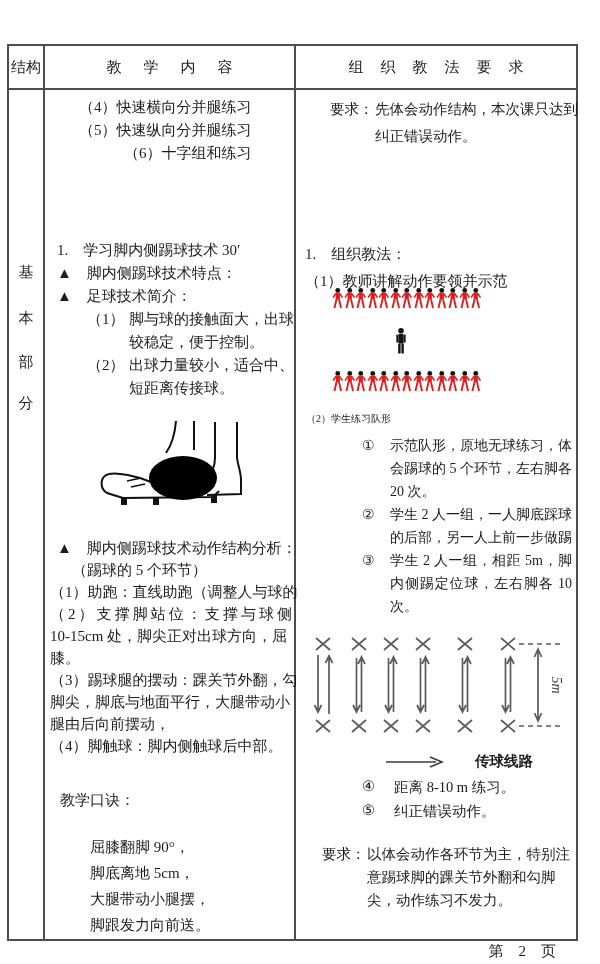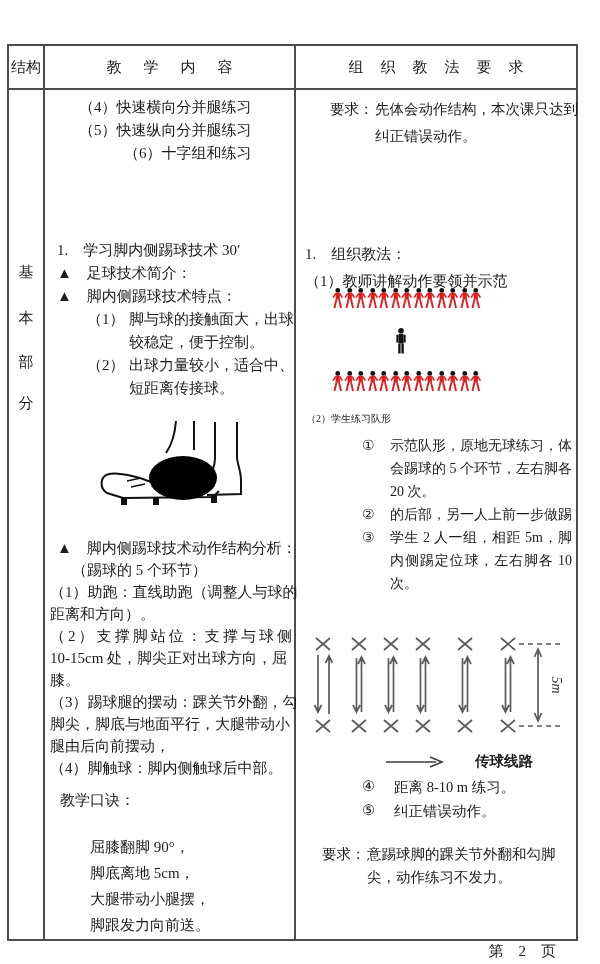--- a/index.html
+++ b/index.html
@@ -98,22 +98,22 @@
       <div class="c2">
 
         <div class="abs warmup">
           <div class="ln">（4）快速横向分并腿练习</div>
           <div class="ln">（5）快速纵向分并腿练习</div>
           <div class="ln">（6）十字组和练习</div>
         </div>
 
         <div class="abs lesson">
           <div class="ln">1.　学习脚内侧踢球技术 30′</div>
+          <div class="ln">▲　脚内侧踢球技术特点：</div>
           <div class="ln">▲　足球技术简介：</div>
-          <div class="ln">▲　脚内侧踢球技术特点：</div>
           <div class="feat">
             <span class="sp"></span>
             <span class="fl">（1）</span>
             <span class="ftx">
               <div class="ln">脚与球的接触面大，出球</div>
               <div class="ln">较稳定，便于控制。</div>
             </span>
           </div>
           <div class="feat">
             <span class="sp"></span>
@@ -141,21 +141,20 @@
             <rect x="114" y="75" width="6" height="8" fill="#111"></rect>
 
             <ellipse cx="86" cy="58" rx="34" ry="22" fill="#000"></ellipse>
           </svg>
         </div>
 
         <div class="abs analysis">
           <div class="ln ind1">▲　脚内侧踢球技术动作结构分析：</div>
           <div class="ln ind2">（踢球的 5 个环节）</div>
           <div class="ln">（1）助跑：直线助跑（调整人与球的</div>
-          <div class="ln">距离和方向）。</div>
           <div class="stretch">（2）支撑脚站位：支撑与球侧</div>
           <div class="ln">10-15cm 处，脚尖正对出球方向，屈</div>
           <div class="ln">膝。</div>
           <div class="ln">（3）踢球腿的摆动：踝关节外翻，勾</div>
           <div class="ln">脚尖，脚底与地面平行，大腿带动小</div>
           <div class="ln">腿由后向前摆动，</div>
           <div class="ln">（4）脚触球：脚内侧触球后中部。</div>
         </div>
 
         <div class="abs koujue-t ln">教学口诀：</div>
@@ -282,20 +281,21 @@
             <span class="il">①</span>
             <span class="itx">
               <div class="ln">示范队形，原地无球练习，体</div>
               <div class="ln">会踢球的 5 个环节，左右脚各</div>
               <div class="ln">20 次。</div>
             </span>
           </div>
           <div class="item">
             <span class="il">②</span>
             <span class="itx">
+              <div class="ln">学生 2 人一组，一人脚底踩球</div>
               <div class="ln">的后部，另一人上前一步做踢</div>
             </span>
           </div>
           <div class="item">
             <span class="il">③</span>
             <span class="itx">
               <div class="stretch">学生 2 人一组，相距 5m，脚</div>
               <div class="stretch">内侧踢定位球，左右脚各 10</div>
               <div class="ln">次。</div>
             </span>
@@ -350,20 +350,21 @@
           <span class="ln">距离 8-10 m 练习。</span>
         </div>
         <div class="abs step step5">
           <span class="il">⑤</span>
           <span class="ln">纠正错误动作。</span>
         </div>
 
         <div class="abs req req2">
           <span class="rl">要求：</span>
           <span class="rtx">
+            <div class="ln">以体会动作各环节为主，特别注</div>
             <div class="ln">意踢球脚的踝关节外翻和勾脚</div>
             <div class="ln">尖，动作练习不发力。</div>
           </span>
         </div>
 
       </div>
     </div>
   </div>
 
   <div id="footer">第　2　页</div>

